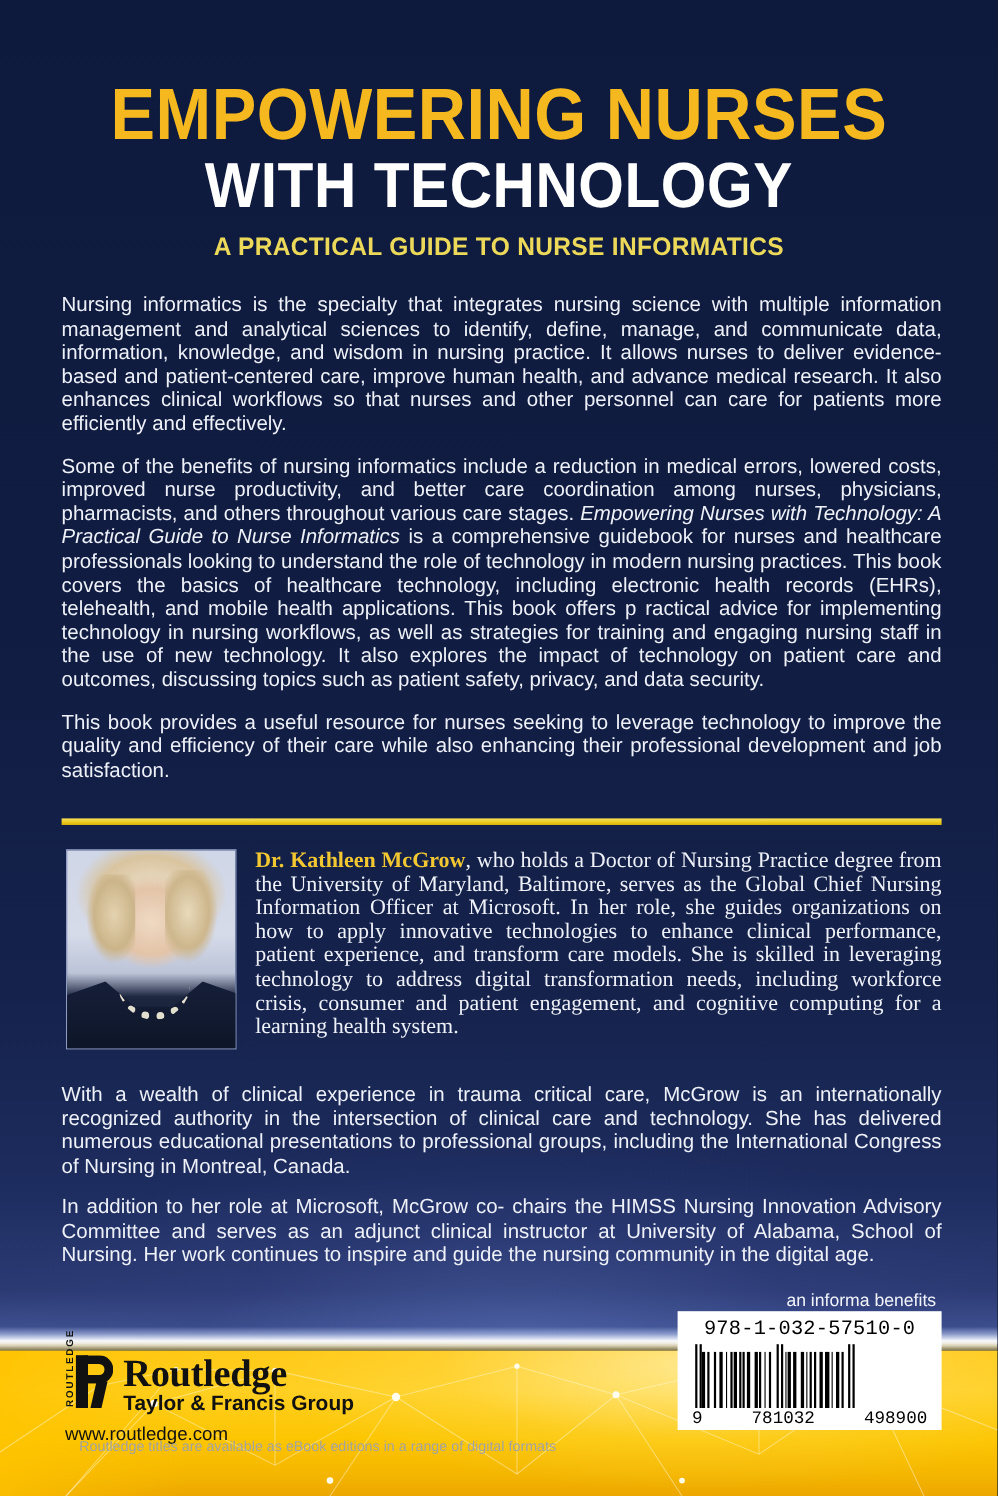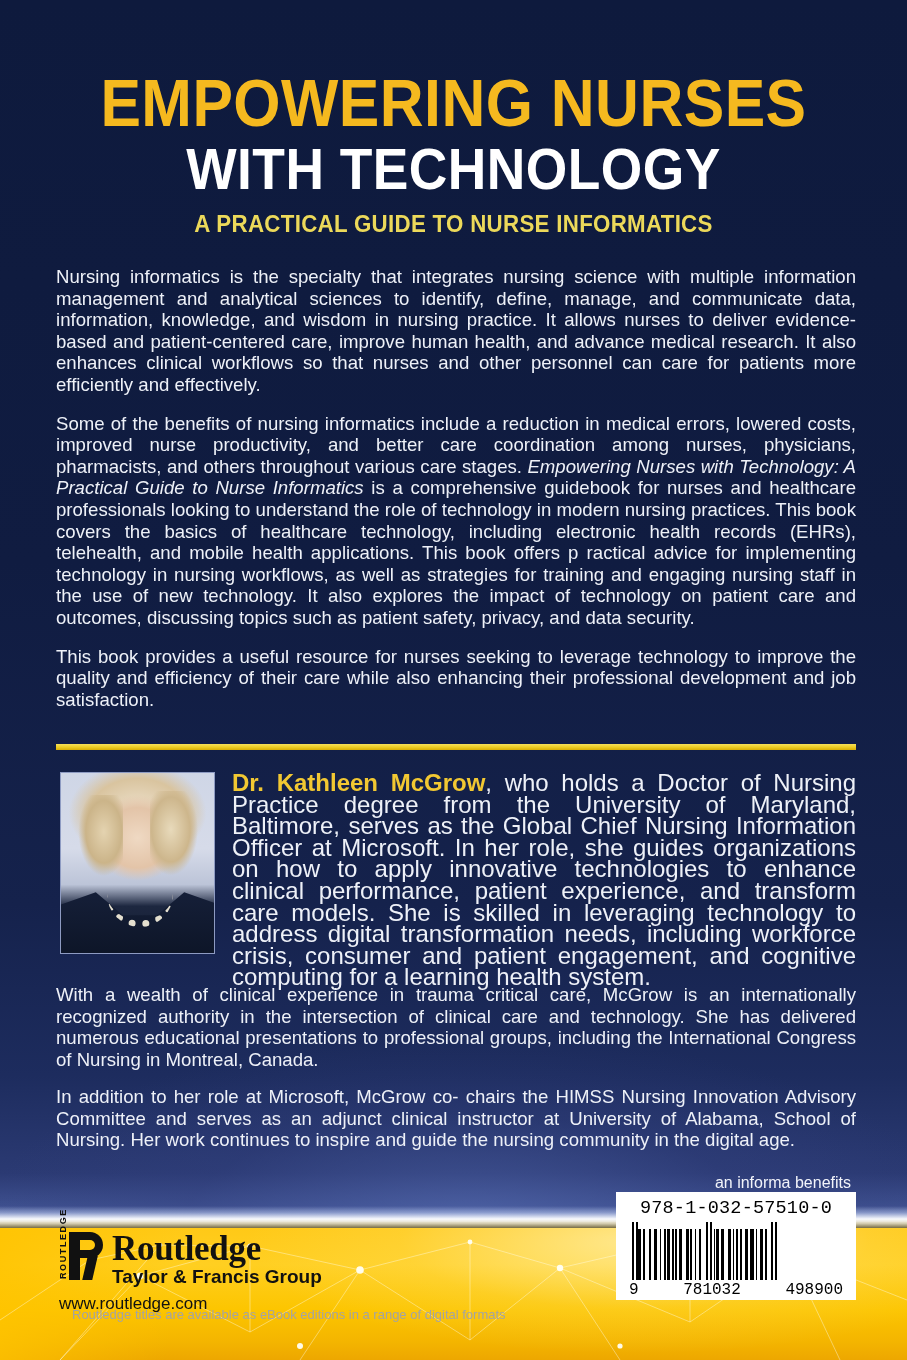--- a/index.html
+++ b/index.html
@@ -91,22 +91,22 @@
   .photo .hair-r{ position:absolute; right:12px; top:18px; width:52px; height:96px;
       background:radial-gradient(ellipse 32px 54px at 40% 40%, #e8dabb 0%, #cdb68c 60%, rgba(180,160,120,0) 85%); }
   .photo .jacket{ position:absolute; left:-6px; bottom:-4px; width:170px; height:72px;
       background:linear-gradient(180deg,#16203a 0%,#0d1527 100%);
       clip-path:polygon(0% 30%, 24% 10%, 40% 42%, 60% 42%, 76% 10%, 100% 30%, 100% 100%, 0% 100%); }
   .photo .pearls{ position:absolute; left:46px; bottom:26px; width:66px; height:34px;
       border-bottom:7px dotted #f0ead8; border-radius:0 0 40px 40px; opacity:.95; }
 
   .bio{
     position:absolute; left:232px; top:772px; width:624px;
-    font-family:Liberation Sans, sans-serif;
-    color:#eef1f8; font-size:24px; line-height:21.6px;
+    font-family:Liberation Serif, serif;
+    color:#eef1f8; font-size:20px; line-height:21.6px;
     text-align:justify;
   }
   .bio b{ color:#f2c832; font-weight:700; }
 
   .bio2{
     position:absolute; left:56px; top:984px; width:800px;
     font-family:"Liberation Sans Narrow","Liberation Sans", sans-serif;
     color:#eef1f8; font-size:18.6px; line-height:21.6px; text-align:justify;
   }
   .bio3{

